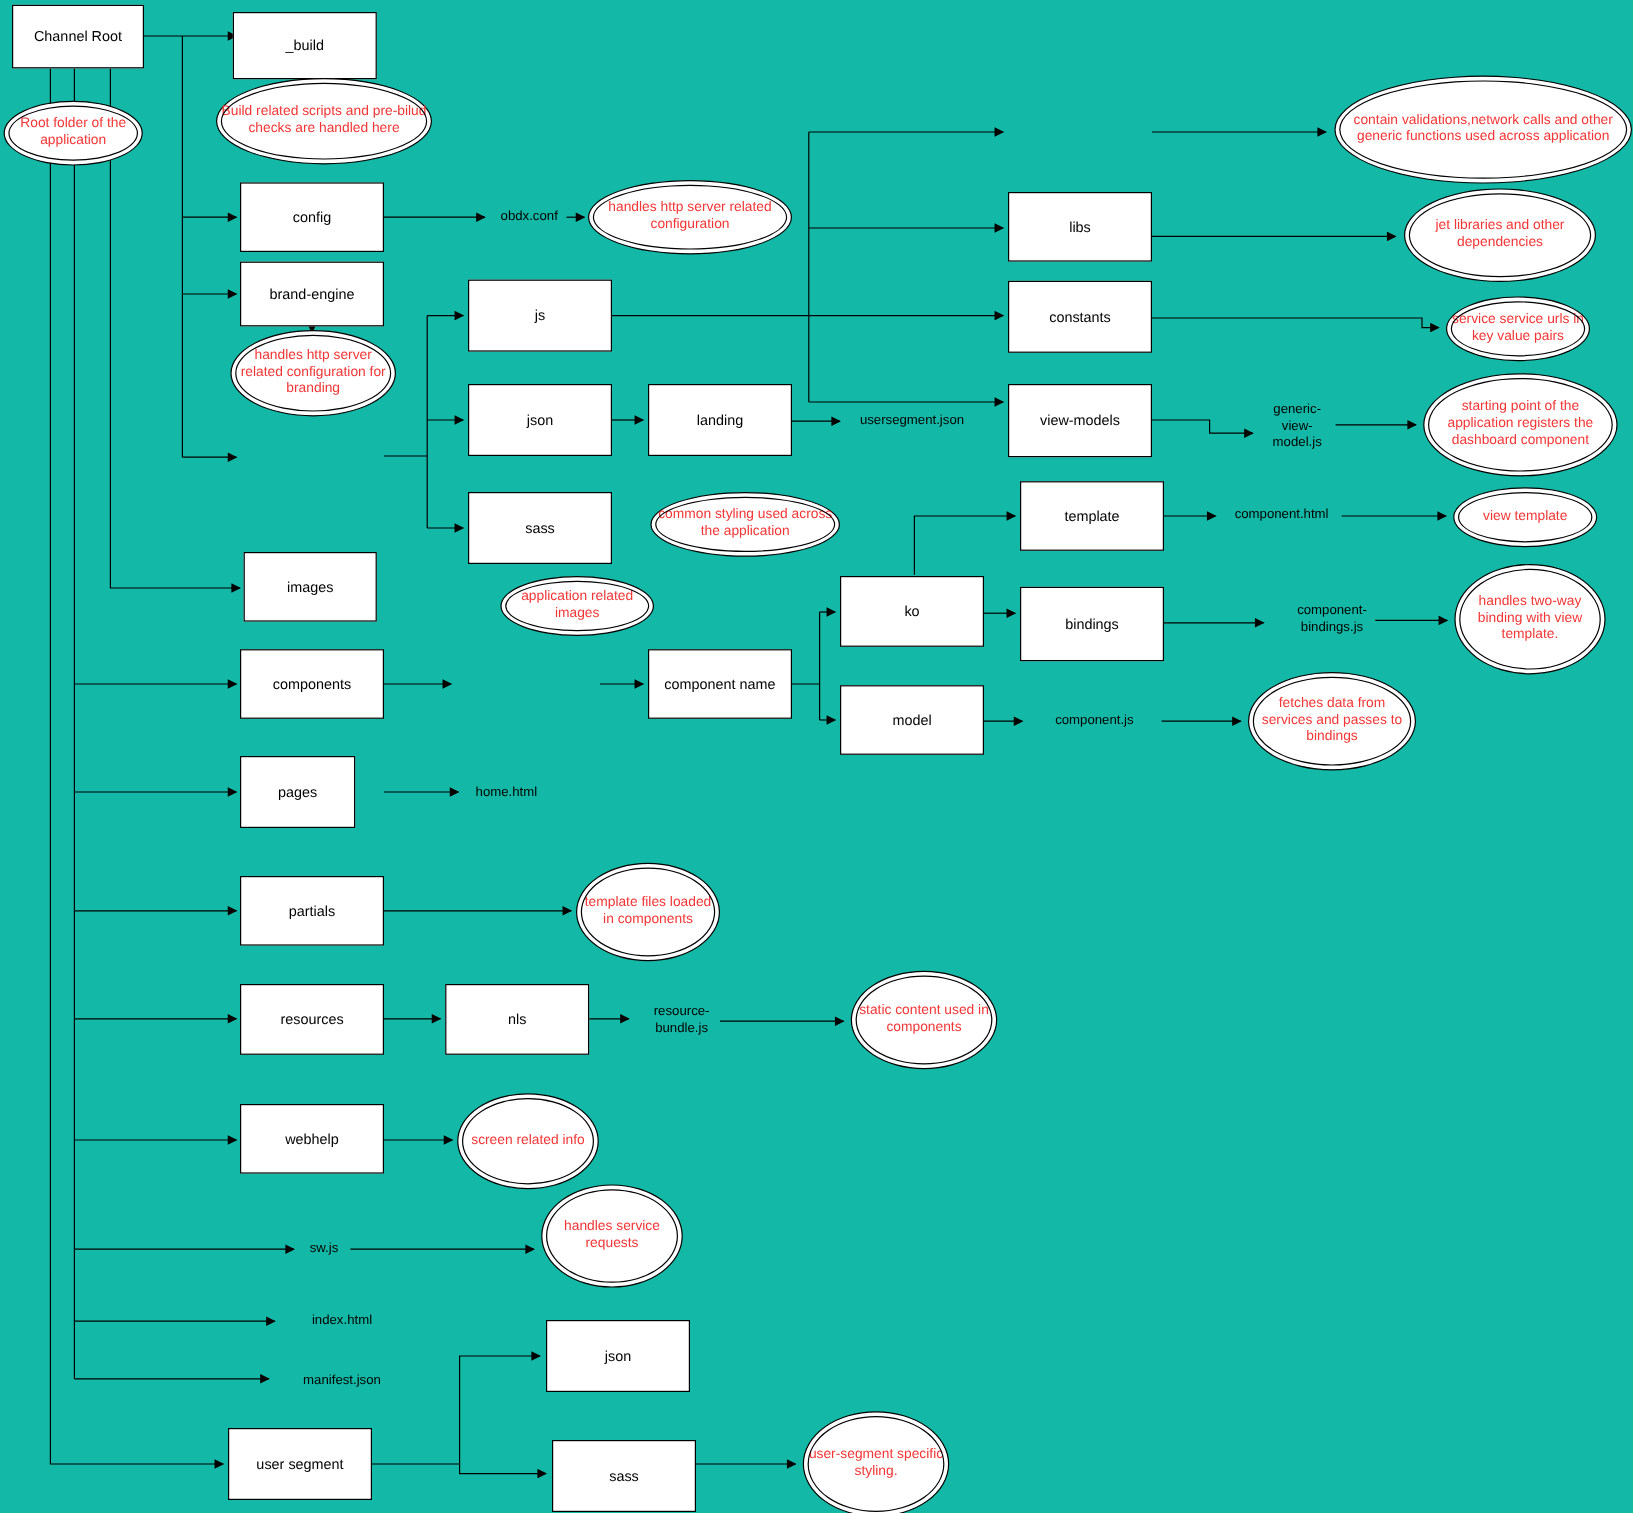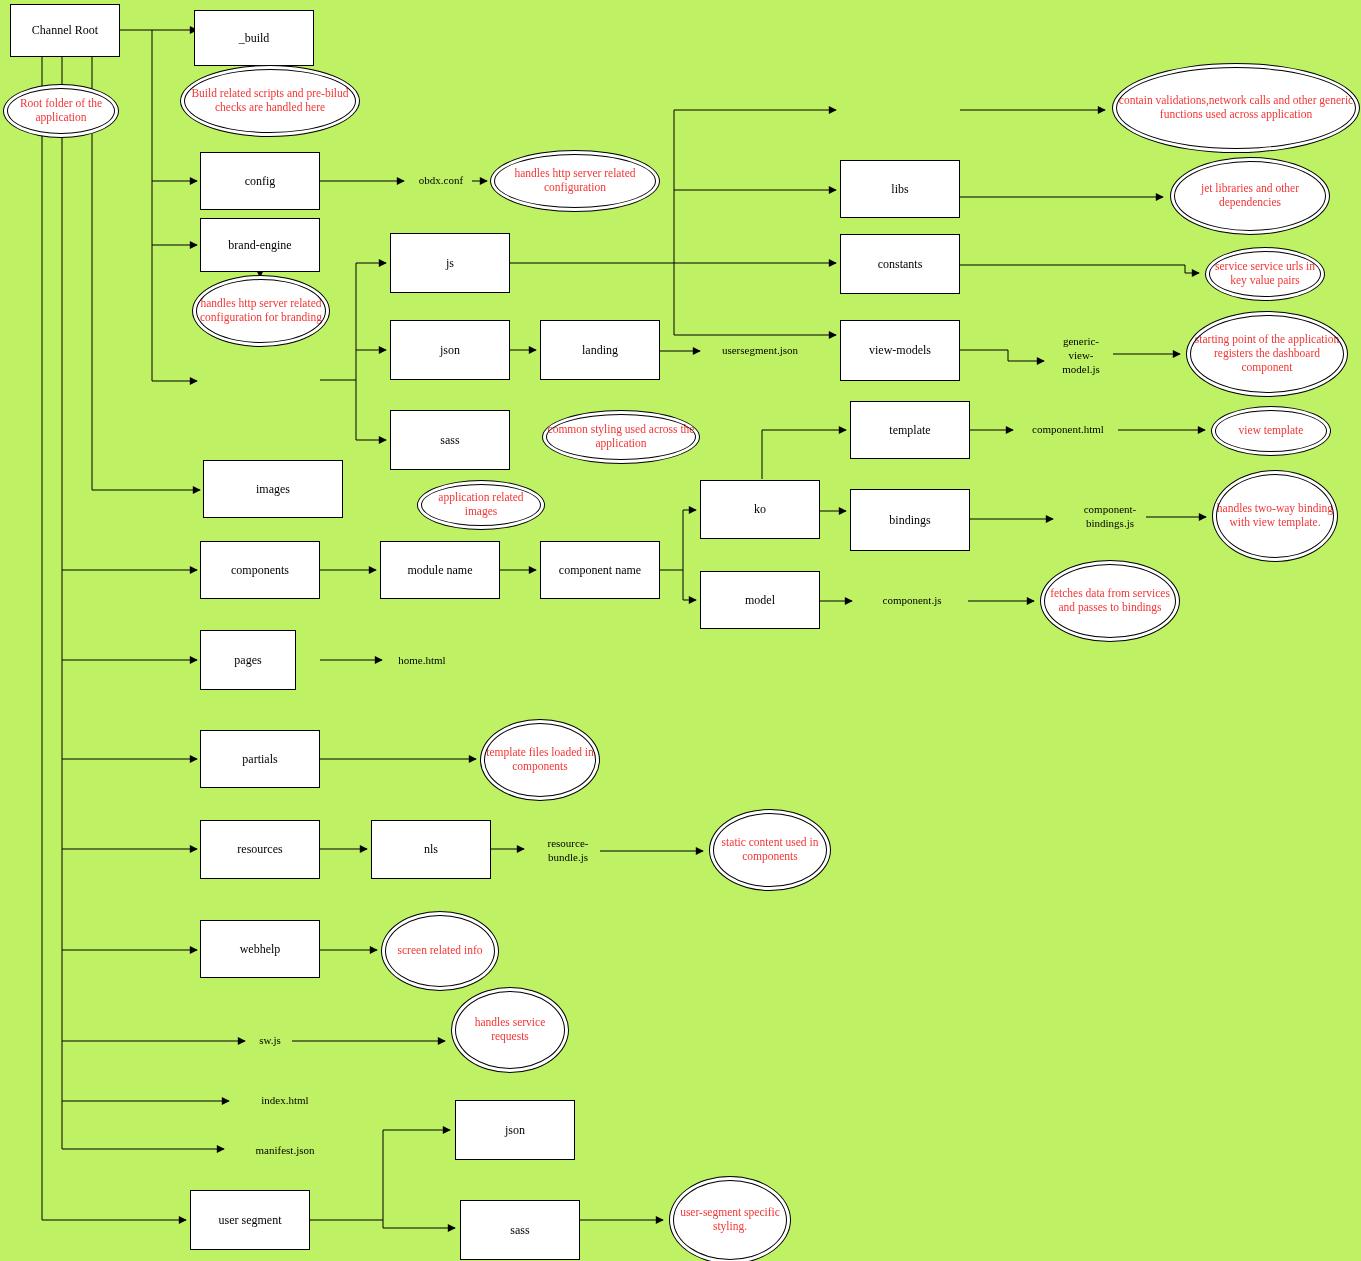--- a/index.html
+++ b/index.html
@@ -1,20 +1,20 @@
 <!DOCTYPE html>
 <html><head>
 <meta charset="utf-8">
 <style>
   html,body{margin:0;padding:0;background:#ffffff;}
   #canvas{
     position:relative;
     width:1361px;height:1261px;
-    background:#bef264;
-    font-family:Liberation Serif, serif;
+    background:#14b8a6;
+    font-family:Liberation Sans, sans-serif;
     color:#000;
     overflow:hidden;
   }
   #wires{position:absolute;left:0;top:0;width:1361px;height:1261px;}
   #wires path{stroke:#000;stroke-width:1;fill:none;}
   .box{
     position:absolute;
     box-sizing:border-box;
     border:1px solid #000;
     background:#fff;
@@ -124,23 +124,22 @@
   </svg>
 
   <div class="box" style="left:10px;top:4px;width:110px;height:53px">Channel Root</div>
   <div class="box" style="left:194px;top:10px;width:120px;height:56px">_build</div>
   <div class="box" style="left:200px;top:152px;width:120px;height:58px">config</div>
   <div class="box" style="left:200px;top:218px;width:120px;height:54px">brand-engine</div>
   <div class="box" style="left:390px;top:233px;width:120px;height:60px">js</div>
   <div class="box" style="left:390px;top:320px;width:120px;height:60px">json</div>
   <div class="box" style="left:540px;top:320px;width:120px;height:60px">landing</div>
   <div class="box" style="left:390px;top:410px;width:120px;height:60px">sass</div>
-  <div class="box" style="left:203px;top:460px;width:140px;height:58px">images</div>
+  <div class="box" style="left:203px;top:460px;width:111px;height:58px">images</div>
   <div class="box" style="left:200px;top:541px;width:120px;height:58px">components</div>
-  <div class="box" style="left:380px;top:541px;width:120px;height:58px">module name</div>
   <div class="box" style="left:540px;top:541px;width:120px;height:58px">component name</div>
   <div class="box" style="left:840px;top:160px;width:120px;height:58px">libs</div>
   <div class="box" style="left:840px;top:234px;width:120px;height:60px">constants</div>
   <div class="box" style="left:840px;top:320px;width:120px;height:61px">view-models</div>
   <div class="box" style="left:700px;top:480px;width:120px;height:59px">ko</div>
   <div class="box" style="left:850px;top:489px;width:120px;height:62px">bindings</div>
   <div class="box" style="left:850px;top:401px;width:120px;height:58px">template</div>
   <div class="box" style="left:700px;top:571px;width:120px;height:58px">model</div>
   <div class="box" style="left:200px;top:630px;width:96px;height:60px">pages</div>
   <div class="box" style="left:200px;top:730px;width:120px;height:58px">partials</div>

